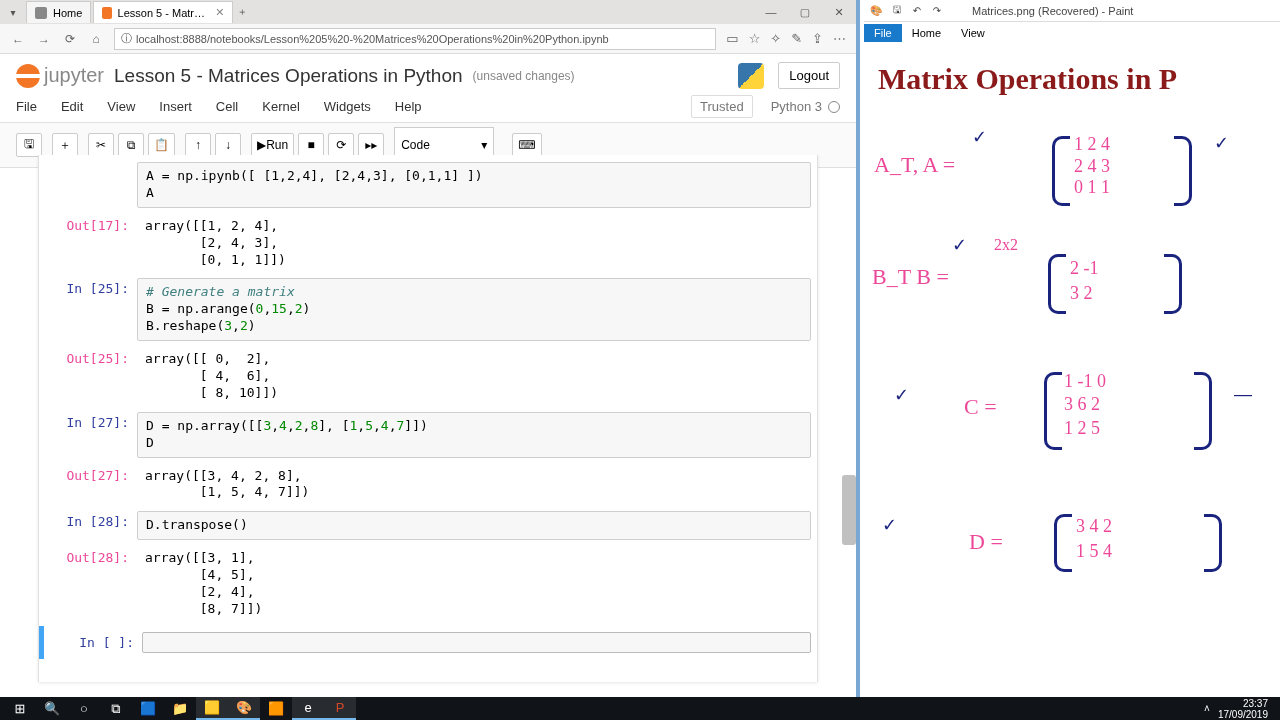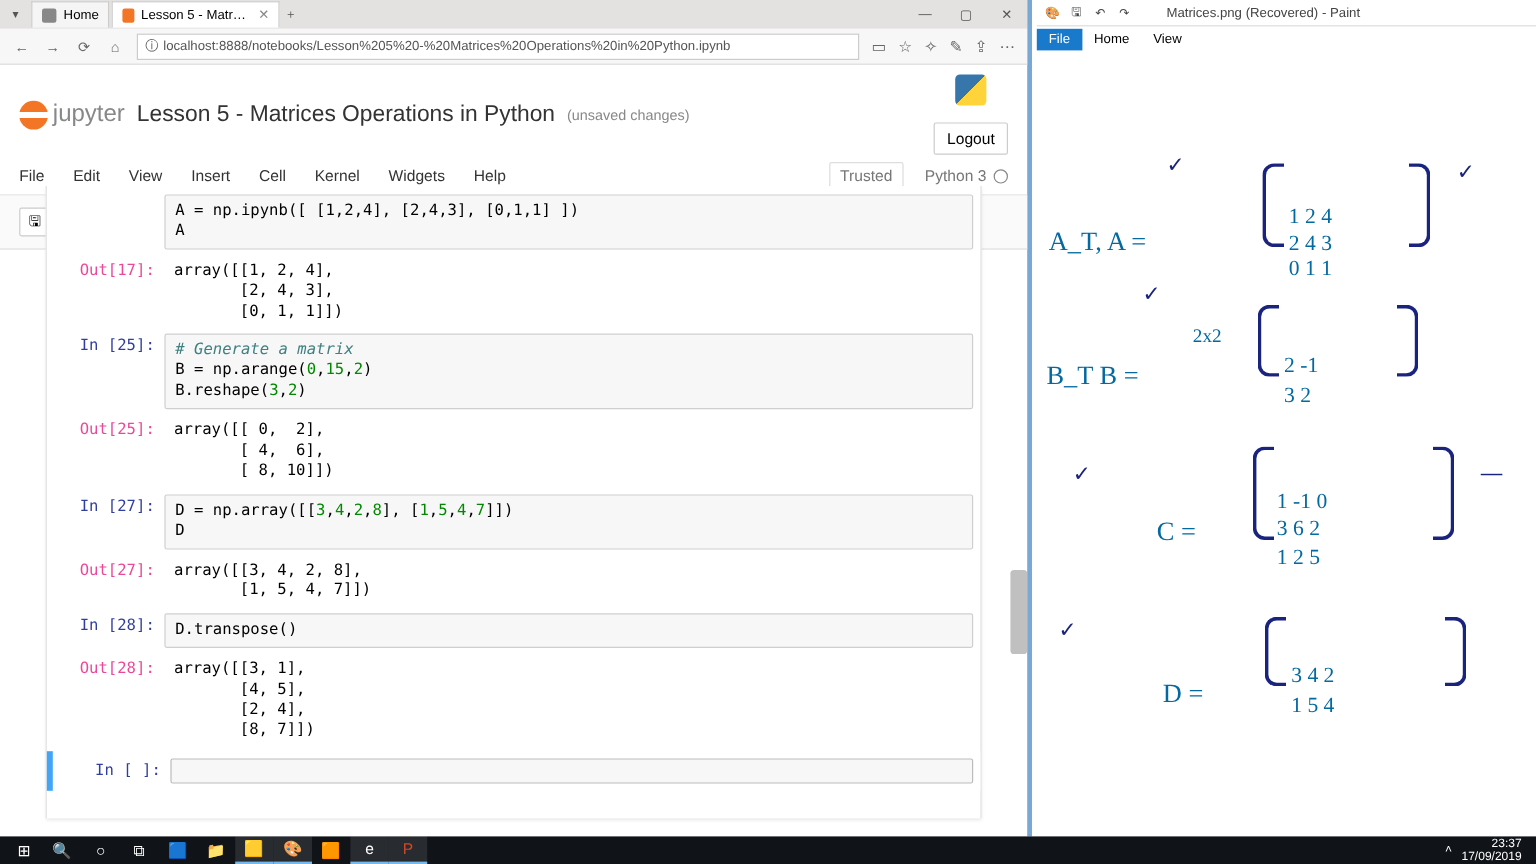--- a/index.html
+++ b/index.html
@@ -20,21 +20,21 @@
 .url-box { flex: 1; display: flex; align-items: center; height: 22px; border: 1px solid #ccc; background: #fff; padding: 0 6px; font-size: 11px; color: #555; }
 .addr-icons { display:flex; gap:10px; color:#666; font-size:13px; }
 
 
 .jupyter-header { padding: 8px 16px 0; }
 .jh-row1 { display:flex; align-items:center; gap:10px; }
 .jupyter-logo { display:flex;align-items:center;gap:4px;font-size:20px;color:#666; }
 .jupyter-logo .orb { width:24px;height:24px;border-radius:50%;background:linear-gradient(#f37626 40%,transparent 40%,transparent 60%,#f37626 60%); position:relative; }
 .nb-title { font-size: 19px; color: #333; }
 .nb-status { font-size: 12px; color: #888; }
-.jh-right { margin-left:auto; display:flex;align-items:center;gap:14px;flex-direction:column; }
+.jh-right { margin-left:auto; display:flex;align-items:center;gap:14px; }
 .jh-right .pylogo { width:26px;height:26px;background:linear-gradient(135deg,#3776ab 50%,#ffd43b 50%);border-radius:4px; }
 .logout-btn { border:1px solid #ccc;padding:5px 10px;font-size:13px;border-radius:2px;background:#fff; }
 
 .menu-bar { display:flex;align-items:center;padding:6px 16px 4px;gap:24px;font-size:13px;color:#333;border-bottom:1px solid #e0e0e0; }
 .menu-bar .right { margin-left:auto;display:flex;align-items:center;gap:18px;color:#777; }
 .menu-bar .kernel-ind { display:flex;align-items:center;gap:6px; }
 .kernel-ind .circ { width:12px;height:12px;border:1px solid #888;border-radius:50%; }
 
 .toolbar { display:flex;align-items:center;padding:4px 16px;gap:4px;border-bottom:1px solid #e0e0e0;background:#fafafa; }
 .tbtn { border:1px solid #ccc;background:#fff;min-width:26px;height:24px;display:flex;align-items:center;justify-content:center;font-size:12px;border-radius:2px;padding:0 5px; }
@@ -62,21 +62,21 @@
 
 
 .paint-window { position:absolute; left:864px; top:0; width:416px; height:697px; background:#fff; }
 .paint-title { height:22px; background:#fff; border-bottom:1px solid #ddd; display:flex;align-items:center;font-size:11px;padding:0 6px;gap:6px;color:#444; }
 .paint-title .qicon { width:14px;height:14px;display:flex;align-items:center;justify-content:center;font-size:10px; }
 .paint-tabs { height:20px; display:flex;align-items:flex-end;font-size:11px; }
 .paint-tabs .ptab { padding:3px 10px; }
 .paint-tabs .ptab.active { background:#1979ca;color:#fff; }
 .paint-canvas { position:absolute; left:0; top:44px; right:0; bottom:0; background:#fff; overflow:hidden; }
 .paint-heading { font-family: Georgia, serif; font-weight:bold; font-size:30px; color:#8b1a1a; padding: 18px 0 0 14px; white-space:nowrap; }
-.hw { position:absolute; font-family: 'Comic Sans MS', cursive; color:#0369a1; font-size:22px; white-space:nowrap;margin-top:36px; }
+.hw { position:absolute; font-family: 'Comic Sans MS', cursive; color:#ec4899; font-size:22px; white-space:nowrap; }
 .brace-l, .brace-r { position:absolute; width:18px; border-left:3px solid #1a237e; border-top:3px solid #1a237e; border-bottom:3px solid #1a237e; border-radius: 10px 0 0 10px; }
 .brace-r { border-left:none; border-right:3px solid #1a237e; border-radius: 0 10px 10px 0; }
 .tick { position:absolute; font-size:18px; color:#1a237e; }
 
 
 .taskbar { position:absolute; left:0; bottom:0; width:1280px; height:23px; background:#101318; display:flex;align-items:center; padding:0 4px; }
 .taskbar .tb-icon { width:32px;height:23px;display:flex;align-items:center;justify-content:center;color:#fff;font-size:13px; }
 .taskbar .tb-icon.active { border-bottom:2px solid #76b9ed; background:rgba(255,255,255,0.1); }
 .taskbar .tray { margin-left:auto;display:flex;align-items:center;color:#fff;font-size:10px;padding-right:8px;gap:8px; }
 .tray .clock { text-align:right; line-height:1.1; }
@@ -261,20 +261,21 @@
     <span class="qicon">↶</span>
     <span class="qicon">↷</span>
     <span style="margin-left:22px">Matrices.png (Recovered) - Paint</span>
   </div>
   <div class="paint-tabs">
     <div class="ptab active">File</div>
     <div class="ptab">Home</div>
     <div class="ptab">View</div>
   </div>
   <div class="paint-canvas">
+    <div class="paint-heading">Matrix Operations in P</div>
 
     <div class="hw" style="left:10px;top:108px">A_T,   A  =</div>
     <span class="tick" style="left:108px;top:82px">✓</span>
     <div class="brace-l" style="left:188px;top:92px;height:70px"></div>
     <div class="hw" style="left:210px;top:90px;font-size:18px;line-height:1.2">
       <span>1  2    4</span><br>
       <span>2  4    3</span><br>
       <span>0  1    1</span>
     </div>
     <div class="brace-r" style="left:310px;top:92px;height:70px"></div>

